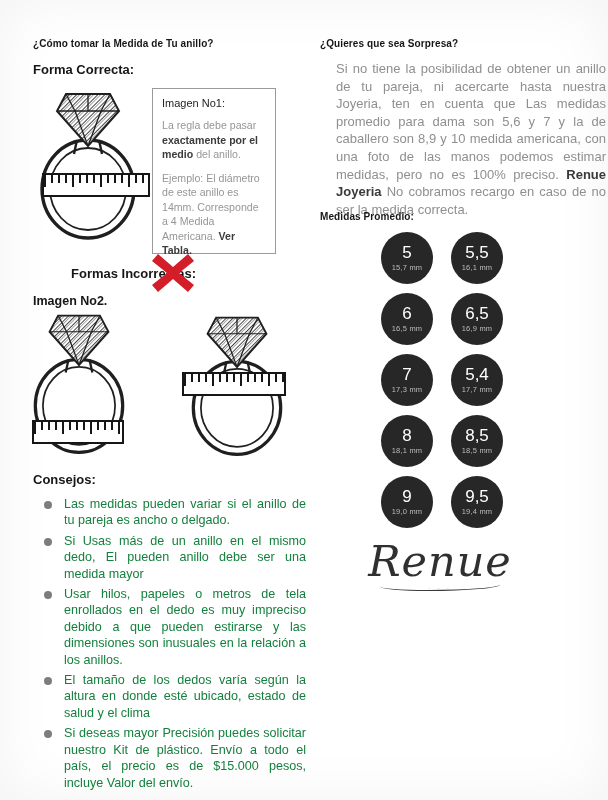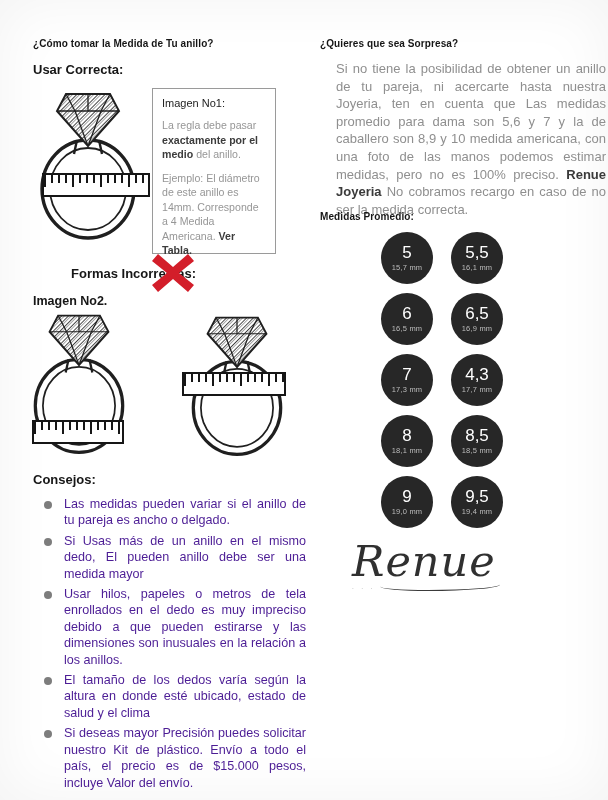--- a/index.html
+++ b/index.html
@@ -28,37 +28,37 @@
     background-image:
       repeating-linear-gradient(90deg,#161616 0 2px,transparent 2px 28px),
       repeating-linear-gradient(90deg,#161616 0 1.6px,transparent 1.6px 7px);
     background-repeat:no-repeat,no-repeat;
     background-size:100% 62%,100% 40%;
   }
   
   .tips{left:42px;top:496px;width:264px;}
   .tip{display:flex;margin-bottom:4px;}
   .tip .dot{width:8px;height:8px;border-radius:50%;background:#7d7d7d;margin:5px 12px 0 2px;flex:0 0 8px;}
-  .tip .txt{font-size:12.6px;line-height:16.4px;color:#4c1d95;text-align:justify;}
+  .tip .txt{font-size:12.6px;line-height:16.4px;color:#15803d;text-align:justify;}
   
   .rcol-p{left:320px;top:60px;width:270px;font-size:13px;line-height:17.6px;
     color:#8f8f8f;text-align:justify;margin-left:16px;}
   .rcol-p b{color:#3a3a3a;}
   
   .sizegrid{left:381px;top:232px;display:grid;grid-template-columns:52px 52px;
     grid-column-gap:18px;grid-row-gap:9px;}
   .sizecircle{
     width:52px;height:52px;border-radius:50%;background:#272727;
     display:flex;flex-direction:column;align-items:center;justify-content:center;
     color:#fff;
   }
   .sizecircle .num{font-size:17px;line-height:18px;font-weight:400;}
   .sizecircle .mm{font-size:7.5px;color:#bcbcbc;margin-top:1px;letter-spacing:.2px;}
   
-  .logo{left:352px;top:538px;width:176px;}
+  .logo{left:352px;top:538px;width:176px;text-align:center;}
   .logo .script{
     font-family:"DejaVu Serif","Liberation Serif",serif;font-style:italic;
     font-size:43px;color:#303030;letter-spacing:1px;line-height:46px;
   }
   .logo .sub{font-size:5.5px;color:#6a6a6a;letter-spacing:3px;margin-top:-6px;}
   .logo .swash{width:120px;height:10px;margin:-4px auto 0;border-bottom:1.6px solid #3a3a3a;
     border-radius:0 0 60% 40%;}
 </style>
 </head>
 <body>
@@ -77,21 +77,21 @@
         <ellipse cx="60" cy="103" rx="38" ry="41" fill="none" stroke="#1f1f1f" stroke-width="1.8"></ellipse>
         <path d="M38 8 L82 8 L91 25 L60 60 L29 25 Z" fill="url(#hatch)" stroke="#1f1f1f" stroke-width="2"></path>
         <path d="M29 25 L91 25 M38 8 L47 25 M82 8 L73 25 M60 8 L60 25 M47 25 L60 60 M73 25 L60 60" fill="none" stroke="#1f1f1f" stroke-width="1.3"></path>
         <path d="M49 54 L46 68 M71 54 L74 68" fill="none" stroke="#1f1f1f" stroke-width="2.4"></path>
       </g>
     </defs>
   </svg>
 
   <div class="abs h1" style="left:33px;top:38px;">¿Cómo tomar la Medida de Tu anillo?</div>
 
-  <div class="abs h2" style="left:33px;top:62px;">Usar Correcta:</div>
+  <div class="abs h2" style="left:33px;top:62px;">Forma Correcta:</div>
 
   <div class="ringwrap" style="left:28px;top:84px;width:120px;height:164px;">
     <svg viewBox="0 0 120 160">
       <use href="#ring-def"></use>
     </svg>
     <div class="ruler" style="left:14px;top:89px;width:108px;"></div>
   </div>
 
   <div class="abs infobox">
     <div class="bt">Imagen No1:</div>
@@ -167,21 +167,21 @@
     </div>
     <div class="sizecircle">
       <span class="num">6,5</span>
       <span class="mm">16,9 mm</span>
     </div>
     <div class="sizecircle">
       <span class="num">7</span>
       <span class="mm">17,3 mm</span>
     </div>
     <div class="sizecircle">
-      <span class="num">4,3</span>
+      <span class="num">5,4</span>
       <span class="mm">17,7 mm</span>
     </div>
     <div class="sizecircle">
       <span class="num">8</span>
       <span class="mm">18,1 mm</span>
     </div>
     <div class="sizecircle">
       <span class="num">8,5</span>
       <span class="mm">18,5 mm</span>
     </div>

